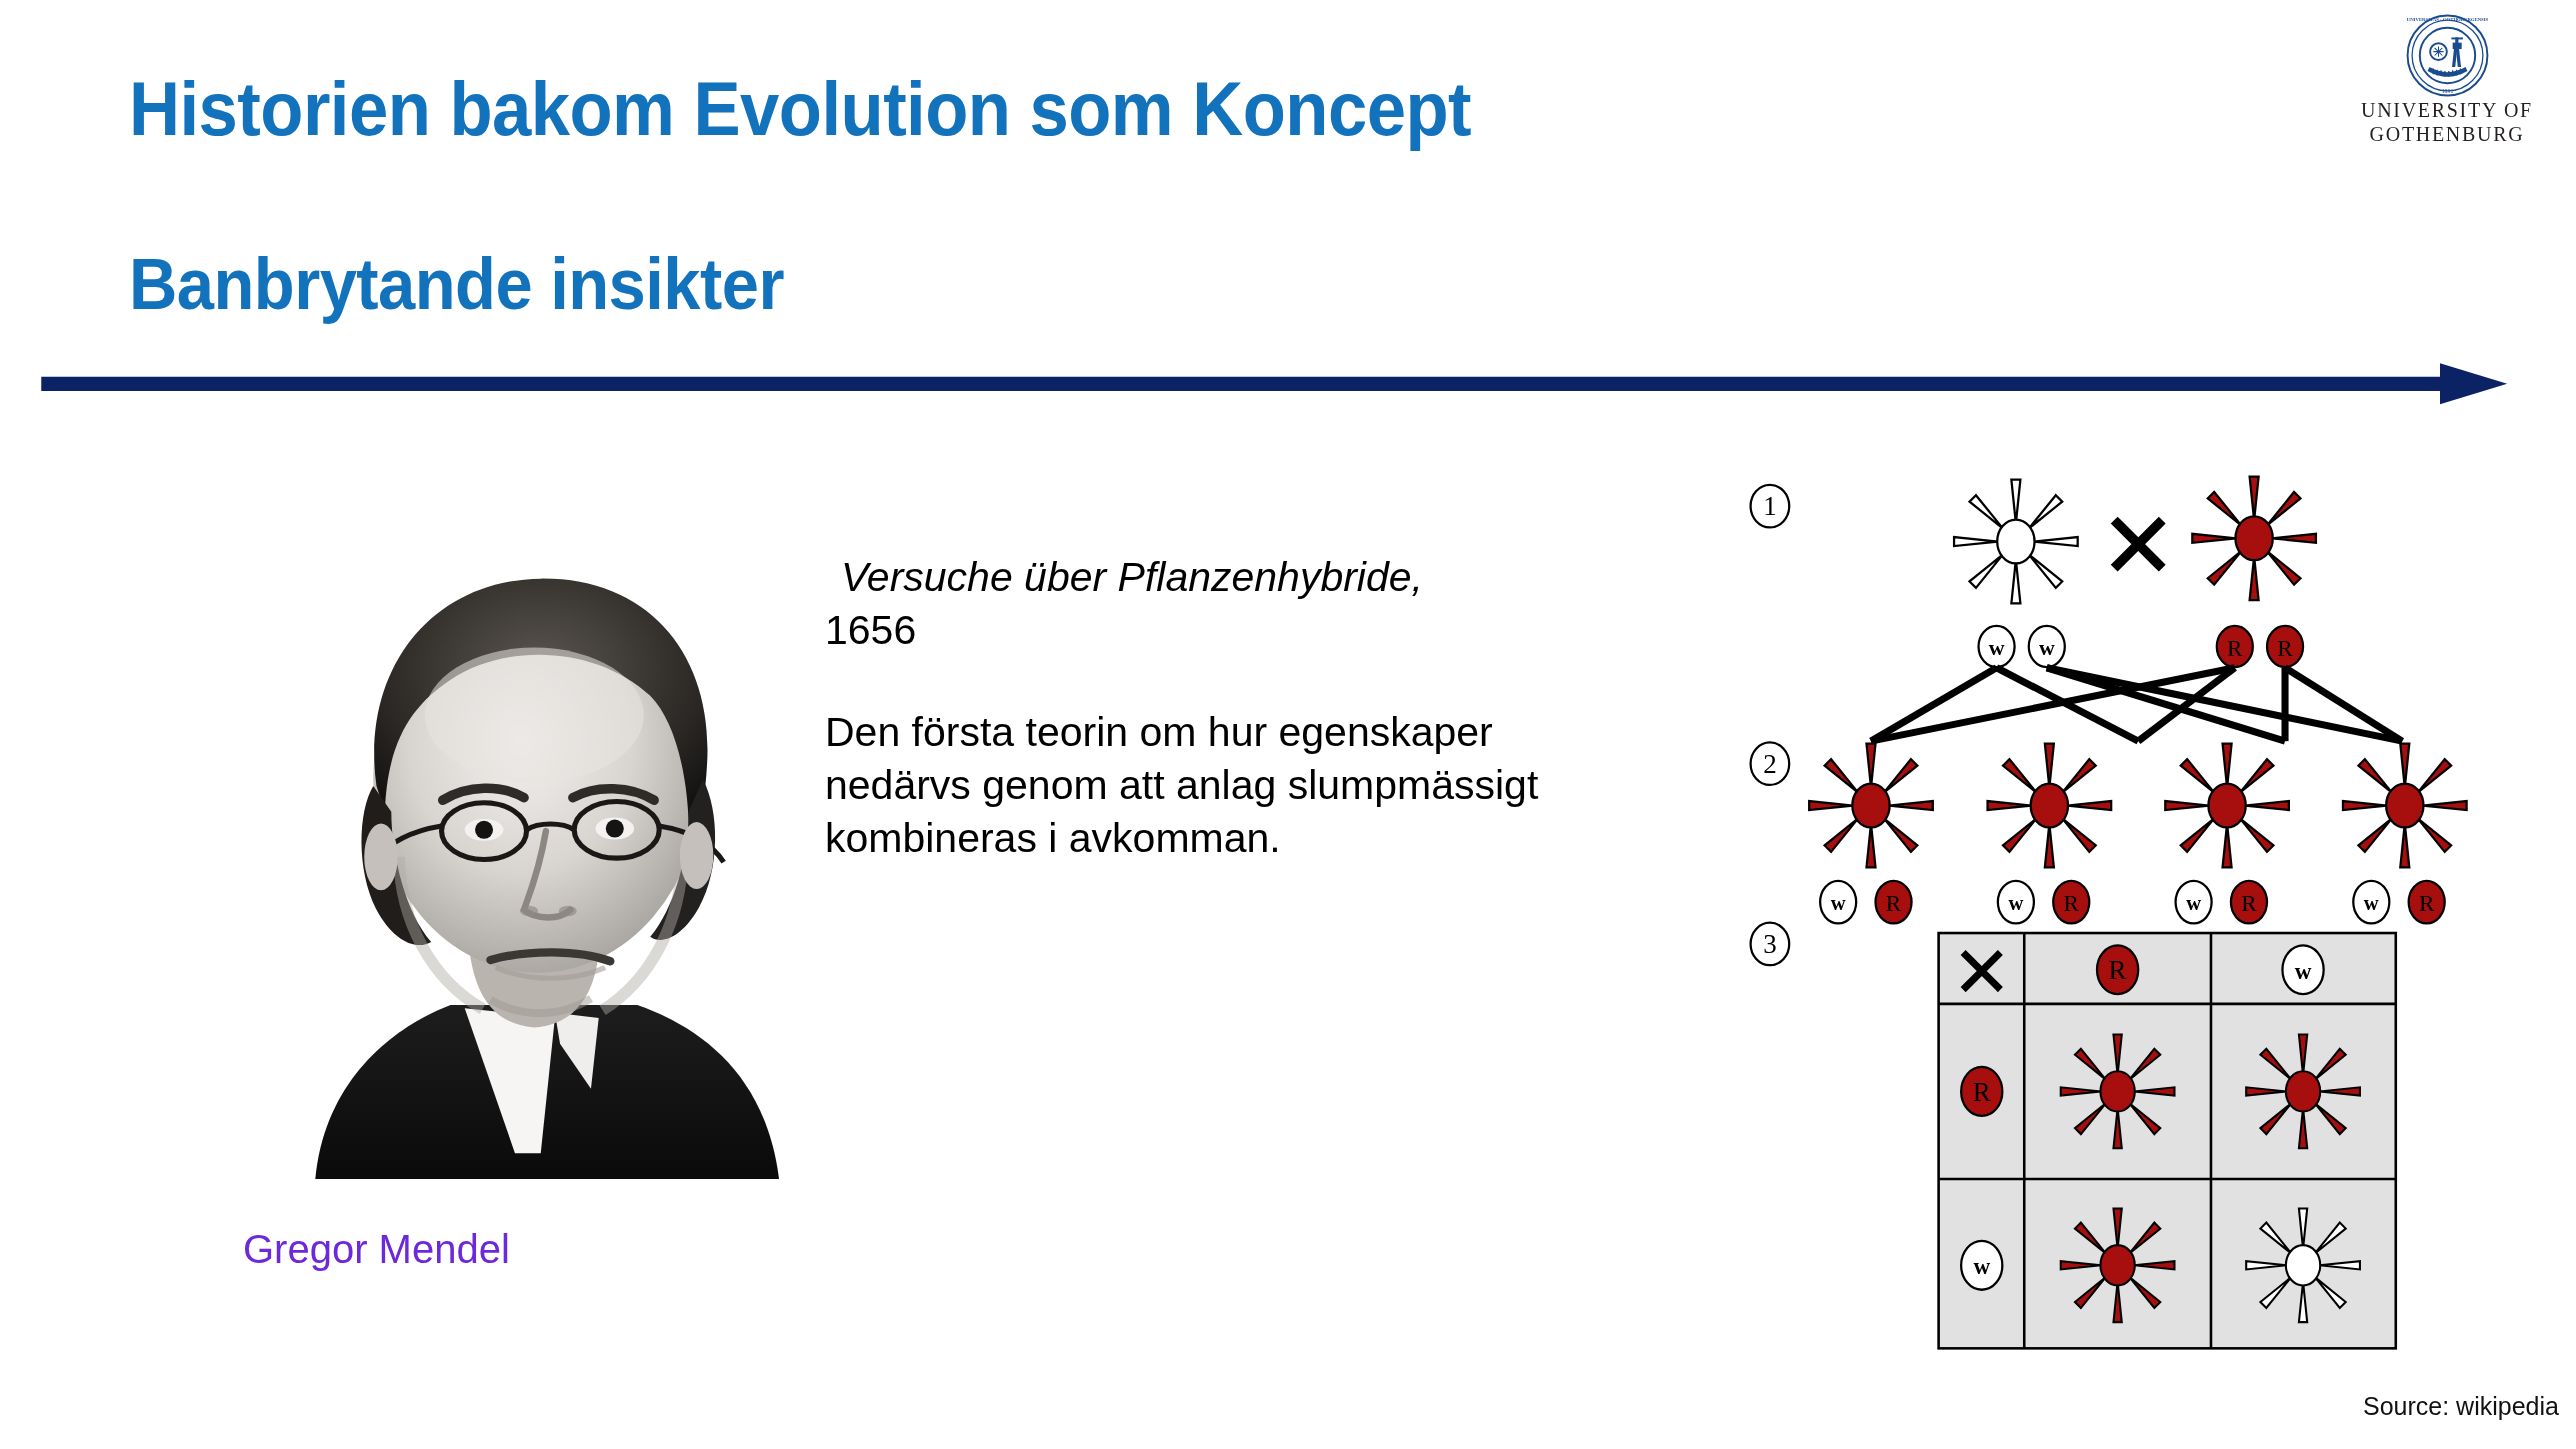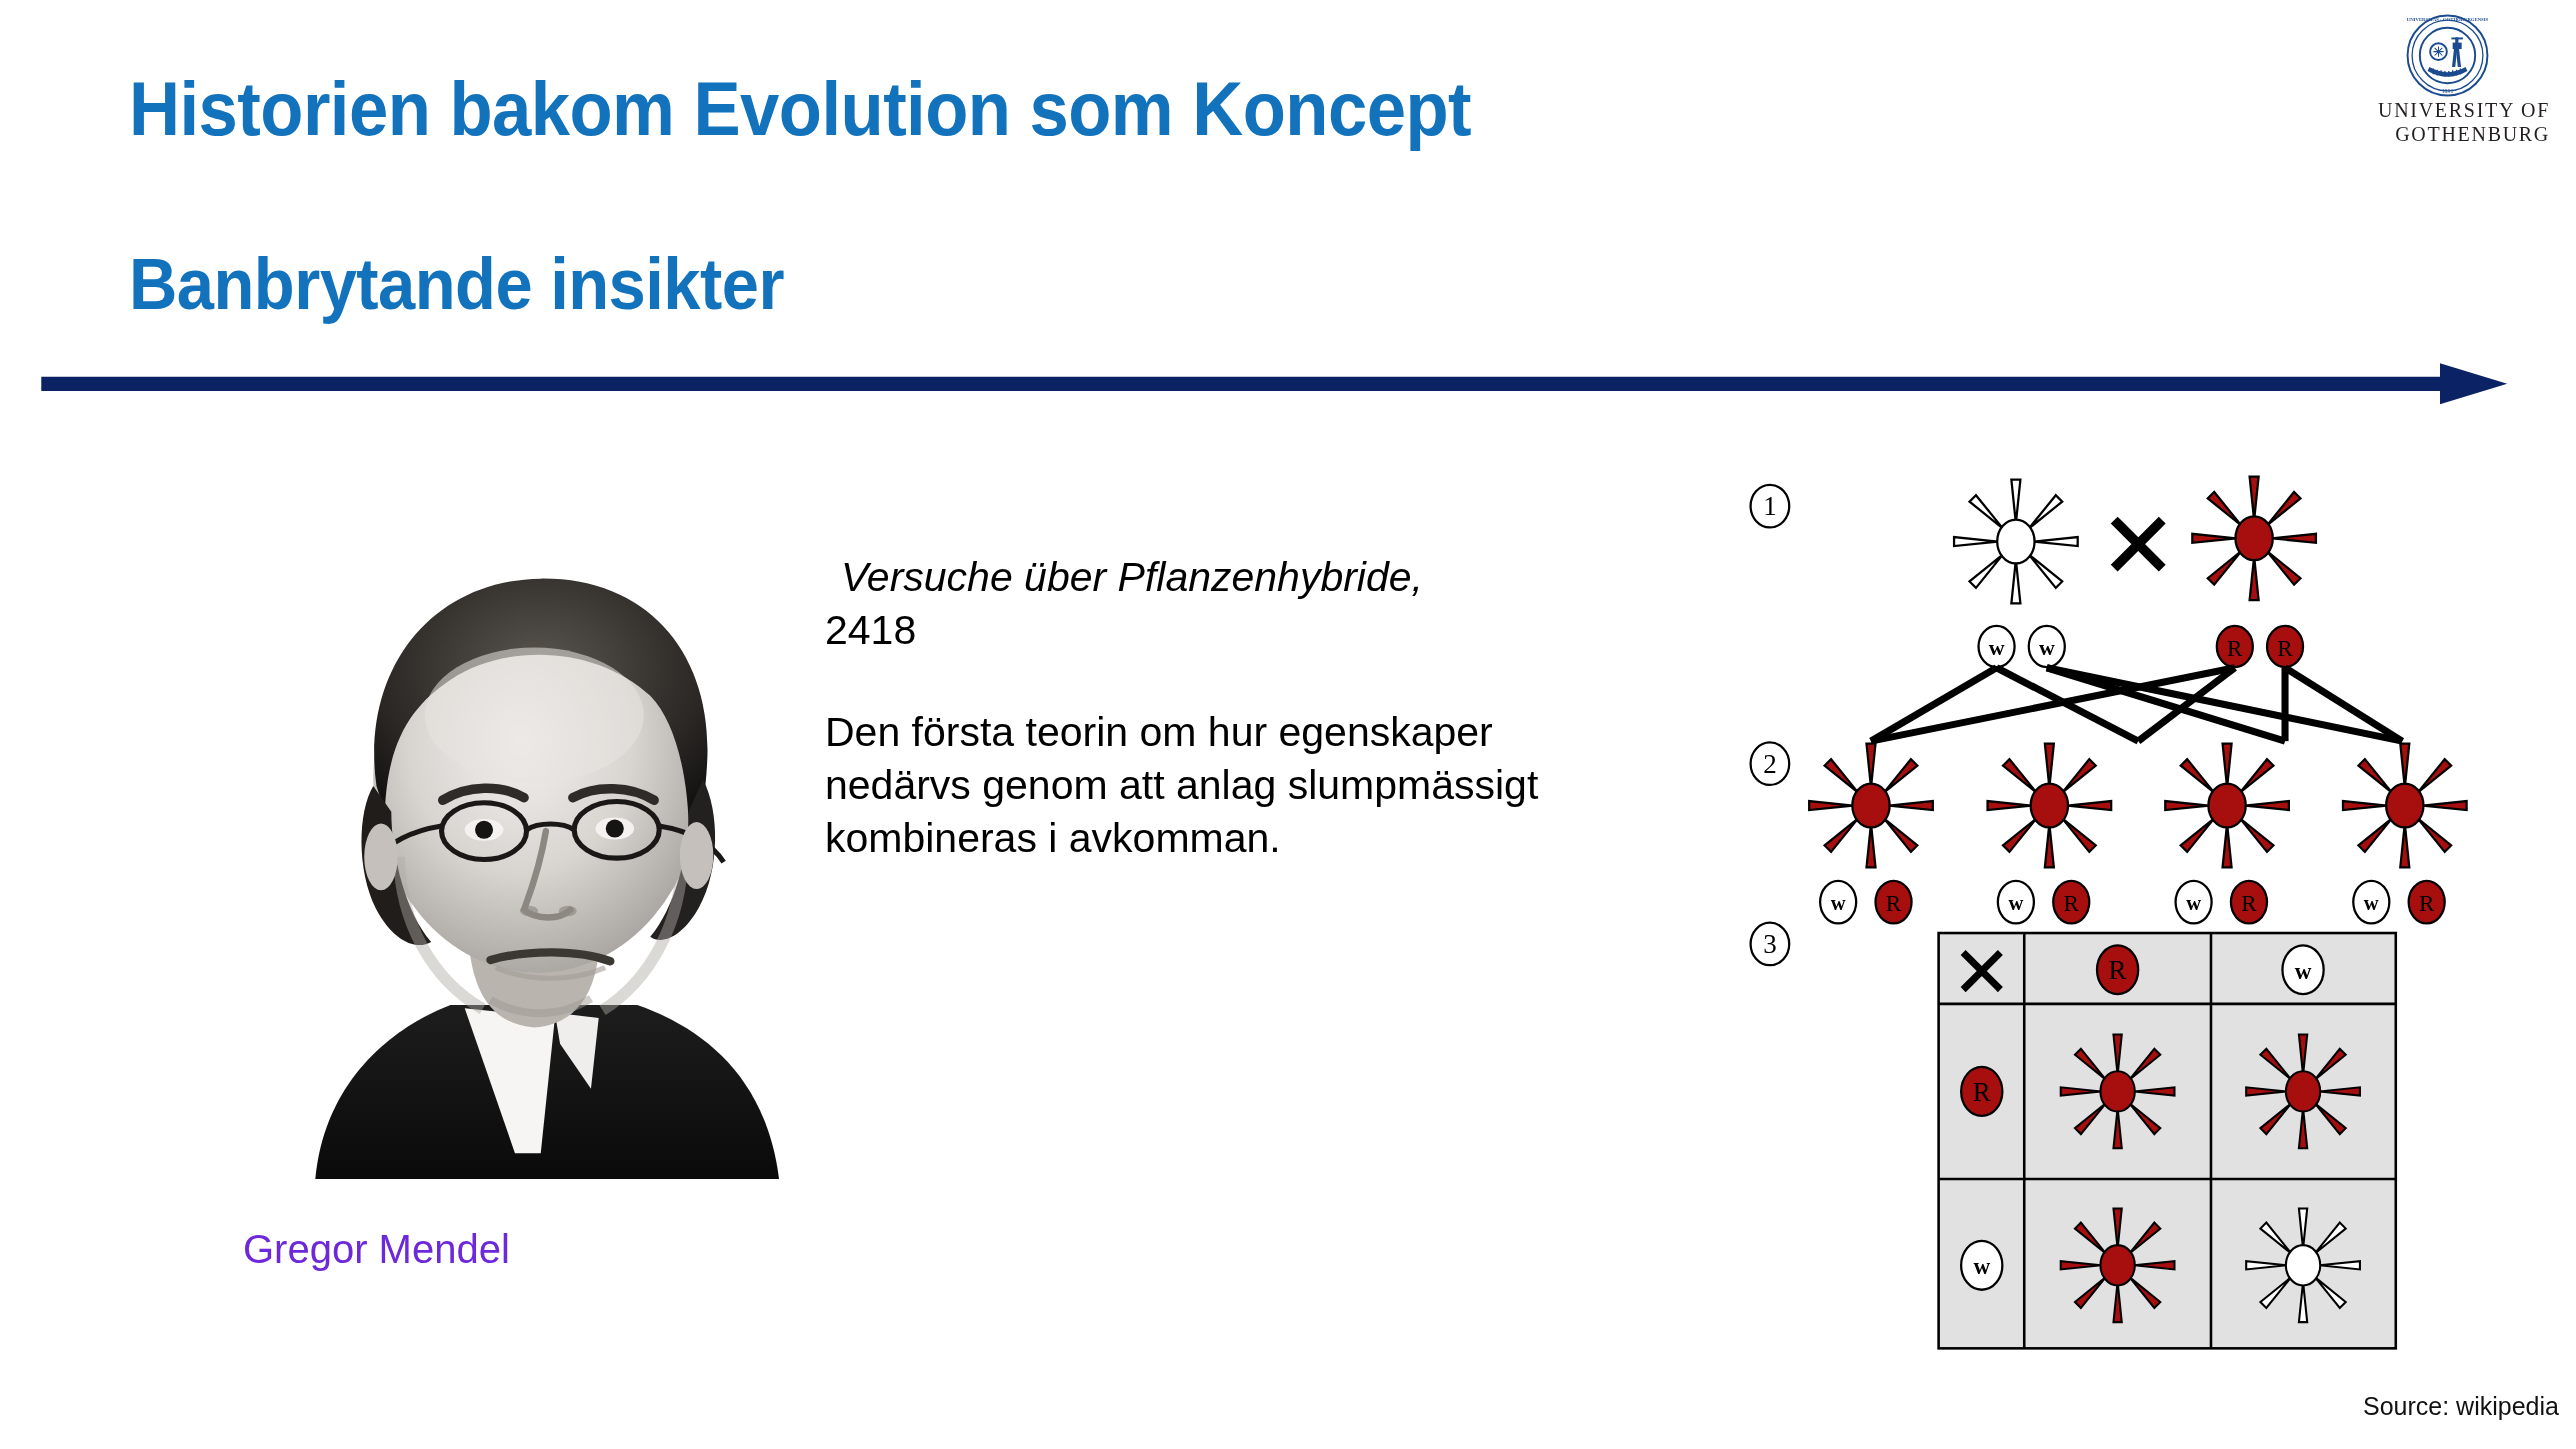--- a/index.html
+++ b/index.html
@@ -44,21 +44,21 @@
     transform: scaleX(0.93);
     transform-origin: left center;
   }
 
   
   #logo-block {
     position: absolute;
     left: 2344px;
     top: 13px;
     width: 206px;
-    text-align: right;
+    text-align: center;
   }
   #logo-seal { display:block; margin: 0 auto; }
   #logo-line1, #logo-line2 {
     font-family: "Liberation Serif", serif;
     font-size: 20px;
     letter-spacing: 1.7px;
     color: #231f20;
     line-height: 1.22;
   }
 
@@ -238,21 +238,21 @@
 
     <ellipse cx="222" cy="540" rx="26" ry="52" fill="#c5c0bb"></ellipse>
     <ellipse cx="712" cy="538" rx="26" ry="52" fill="#c5c0bb"></ellipse>
   </g>
 </svg>
 
 <div id="portrait-caption">Gregor Mendel</div>
 
 <div id="body-text">
   <div class="body-line body-italic">Versuche über Pflanzenhybride,</div>
-  <div class="body-line">2418</div>
+  <div class="body-line">1656</div>
   <div class="body-gap"></div>
   <div class="body-line">Den första teorin om hur egenskaper</div>
   <div class="body-line">nedärvs genom att anlag slumpmässigt</div>
   <div class="body-line">kombineras i avkomman.</div>
 </div>
 
 <svg id="genetics-figure" viewBox="0 0 1230 1400">
   <defs>
 
     <g id="petals8">

